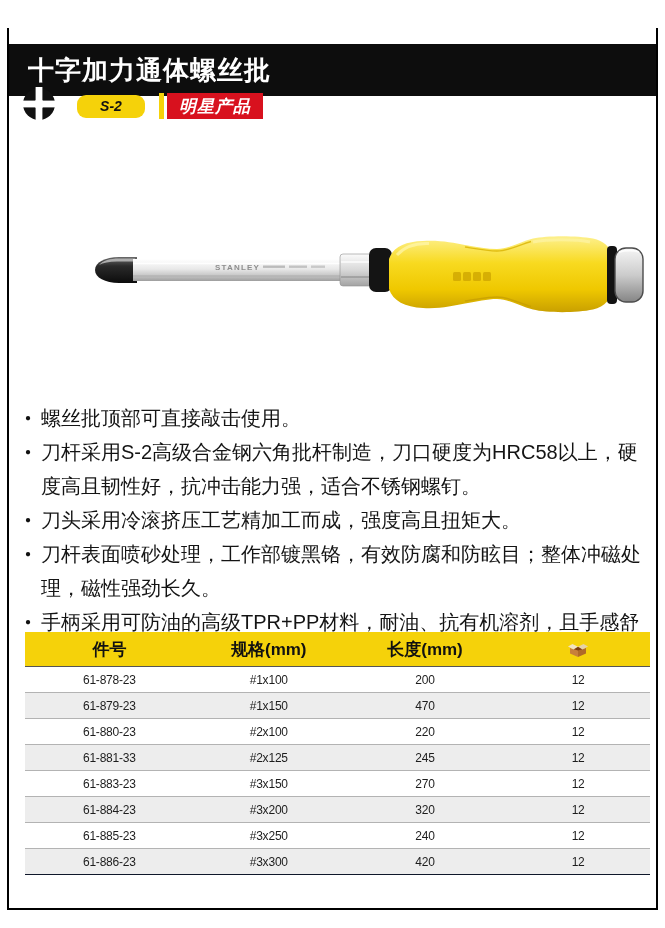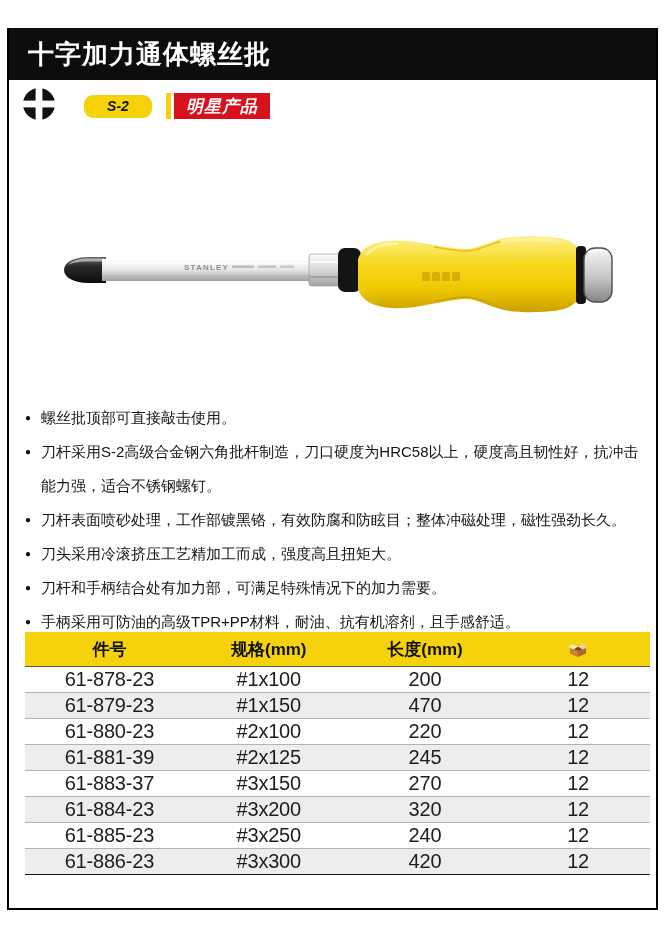--- a/index.html
+++ b/index.html
@@ -6,68 +6,68 @@
   body{
     width:665px;height:928px;position:relative;overflow:hidden;
     font-family:"Liberation Sans","DejaVu Sans",sans-serif;
     color:#111;
   }
   .sheet{
     position:absolute;left:7px;top:28px;width:651px;height:882px;
     border:2px solid #000;border-top:none;box-sizing:border-box;background:#fff;
   }
   .title-bar{
-    position:absolute;left:0;top:0;right:0;height:52px;
+    position:absolute;left:0;top:16px;right:0;height:52px;
     background:var(--bar-black,#0d0d0d);display:flex;align-items:center;
   }
   .title-bar h1{
     margin:0 0 0 19px;color:#fff;font-size:26px;font-weight:bold;
     letter-spacing:1px;
   }
   .badge-row{
     position:absolute;left:13px;top:60px;height:36px;
     display:flex;align-items:center;
   }
   .s2-pill{
-    margin-left:28px;width:68px;height:23px;border-radius:9px;
+    margin-left:21px;width:68px;height:23px;border-radius:9px;
     background:var(--accent-yellow,#f5d20a);
     display:flex;align-items:center;justify-content:center;
     font-size:14px;font-weight:bold;font-style:italic;color:#111;
   }
   .star-badge{margin-left:14px;display:flex;height:26px;}
   .star-badge .stripe{width:5px;background:var(--accent-yellow,#f5d20a);margin-right:3px;}
   .star-badge .red-box{
     background:var(--badge-red,#d8111e);color:#fff;display:flex;align-items:center;
     padding:12px 12px;font-size:17px;font-weight:bold;font-style:italic;letter-spacing:1px;
   }
-  .product-wrap{position:absolute;left:45px;top:197px;width:570px;height:100px;text-align:right;}
+  .product-wrap{position:absolute;left:76px;top:197px;width:570px;height:100px;text-align:right;}
   .features{
     position:absolute;left:16px;top:373px;width:625px;
     margin:0;padding:0;list-style:none;
   }
   .features li{
-    position:relative;padding-left:16px;font-size:15px;line-height:34px;color:#141414;
+    position:relative;padding-left:16px;font-size:20px;line-height:34px;color:#141414;
   }
   .features li::before{
     content:"●";position:absolute;left:0;top:0;font-size:10px;color:#111;
   }
   .spec-table{
     position:absolute;left:16px;top:604px;width:625px;
     border-collapse:collapse;table-layout:fixed;
   }
   .spec-table col.c1{width:27%;} .spec-table col.c2{width:24%;}
   .spec-table col.c3{width:26%;} .spec-table col.c4{width:23%;}
   .spec-table th{
     background:var(--accent-yellow,#f5d20a);height:32px;
     font-size:17px;font-weight:bold;color:#111;text-align:center;
     border-bottom:1px solid #555;
     margin-top:40px;
   }
   .spec-table td{
-    height:23px;text-align:center;font-size:20px;color:#1d1d1d;
+    height:23px;text-align:center;font-size:12px;color:#1d1d1d;
     border-top:1px solid #b3b3b3;letter-spacing:-0.2px;
   }
   .spec-table tbody tr:first-child td{border-top:none;}
   .spec-table tbody tr:nth-child(even){background:#ededed;}
   .spec-table tbody tr:last-child td{border-bottom:1px solid #0f172a;}
   .icon-cell{display:flex;justify-content:center;align-items:center;}
 </style>
 </head>
 <body>
 
@@ -171,23 +171,22 @@
 
       <rect x="522" y="21" width="10" height="58" rx="4" fill="#121212"></rect>
       <rect x="530" y="23" width="28" height="54" rx="11" fill="url(#gCap)" stroke="#4c4c4c" stroke-width="1.4"></rect>
       <path d="M534,27 C540,25 550,25 554,27" stroke="#ffffff" stroke-width="2" fill="none" opacity="0.8"></path>
     </svg>
   </div>
 
   <ul class="features">
       <li>螺丝批顶部可直接敲击使用。</li>
       <li>刀杆采用S-2高级合金钢六角批杆制造，刀口硬度为HRC58以上，硬度高且韧性好，抗冲击能力强，适合不锈钢螺钉。</li>
+      <li>刀头采用冷滚挤压工艺精加工而成，强度高且扭矩大。</li>
       <li>刀杆表面喷砂处理，工作部镀黑铬，有效防腐和防眩目；整体冲磁处理，磁性强劲长久。</li>
-      <li>刀头采用冷滚挤压工艺精加工而成，强度高且扭矩大。</li>
-      <li>刀杆和手柄结合处有加力部，可满足特殊情况下的加力需要。</li>
       <li>手柄采用可防油的高级TPR+PP材料，耐油、抗有机溶剂，且手感舒适。</li>
     </ul>
 
   <table class="spec-table">
     <colgroup>
         <col class="c1">
         <col class="c2">
         <col class="c3">
         <col class="c4">
       </colgroup>
@@ -222,27 +221,27 @@
           <td>470</td>
           <td>12</td>
         </tr>
         <tr>
           <td>61-880-23</td>
           <td>#2x100</td>
           <td>220</td>
           <td>12</td>
         </tr>
         <tr>
-          <td>61-881-39</td>
+          <td>61-881-33</td>
           <td>#2x125</td>
           <td>245</td>
           <td>12</td>
         </tr>
         <tr>
-          <td>61-883-37</td>
+          <td>61-883-23</td>
           <td>#3x150</td>
           <td>270</td>
           <td>12</td>
         </tr>
         <tr>
           <td>61-884-23</td>
           <td>#3x200</td>
           <td>320</td>
           <td>12</td>
         </tr>

